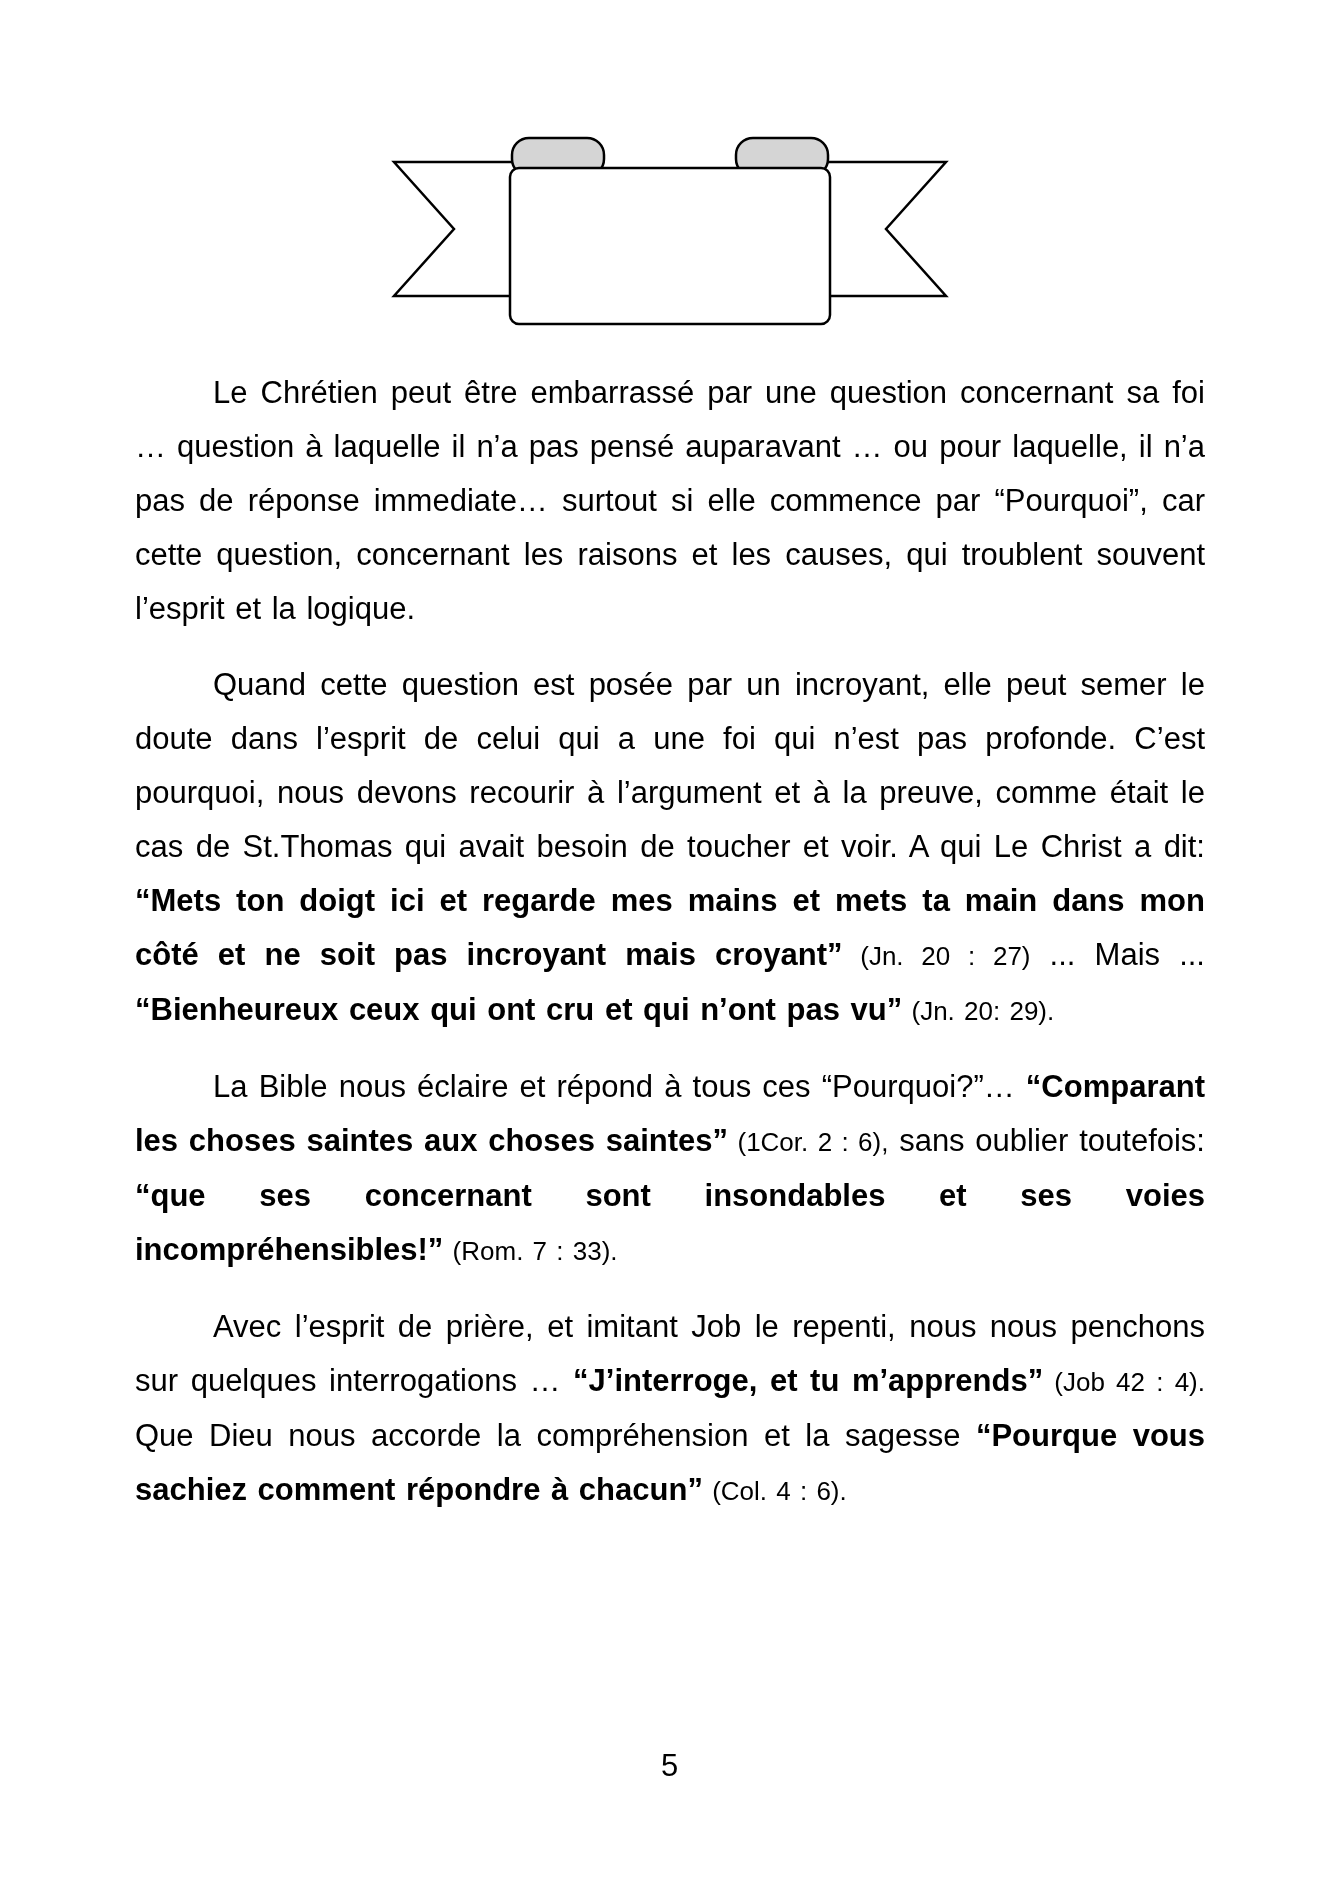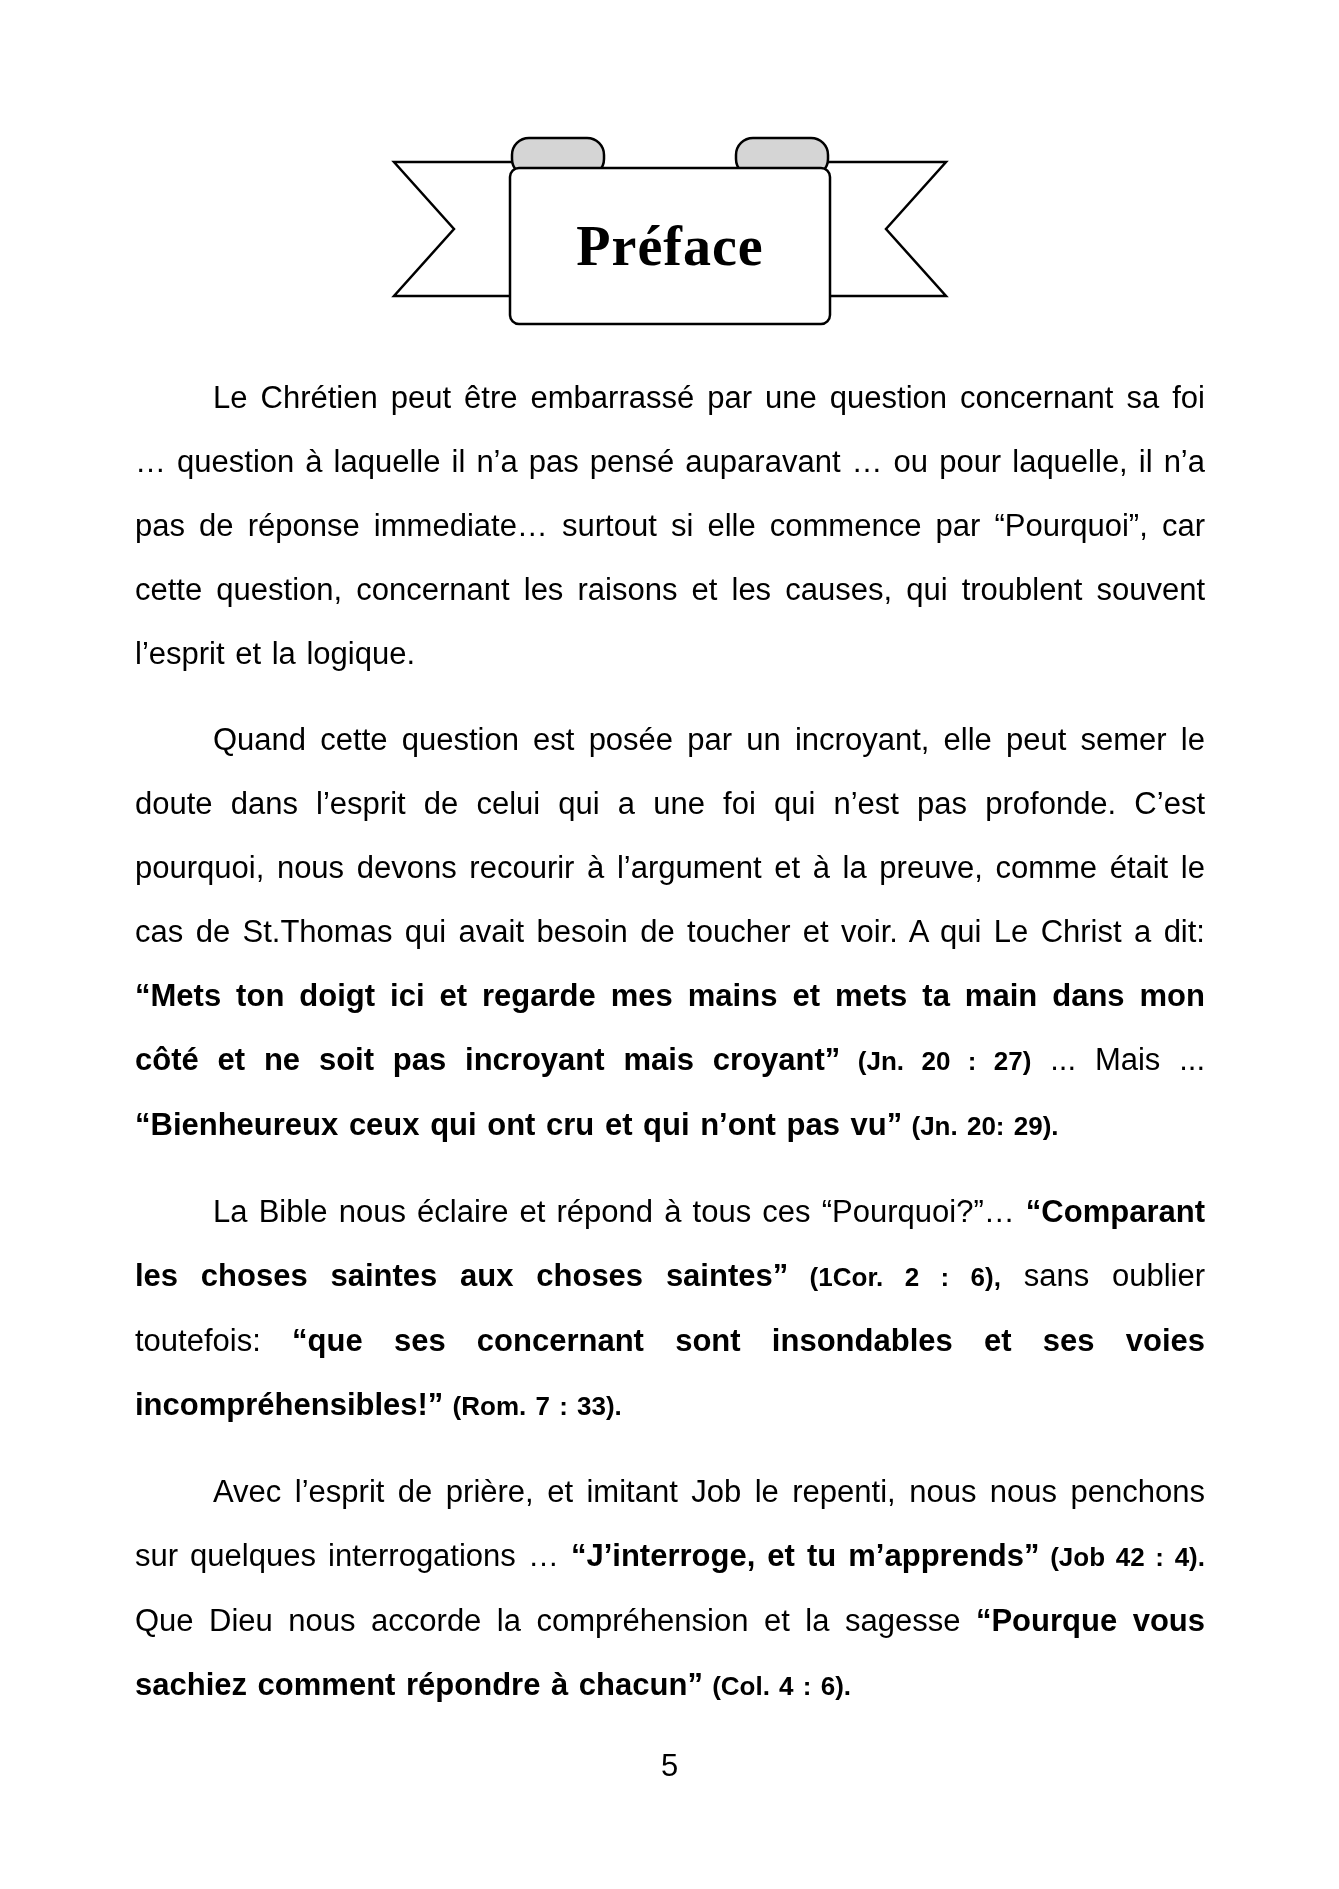--- a/index.html
+++ b/index.html
@@ -40,28 +40,28 @@
   
   .content {
     position: absolute;
     top: 366px;
     left: 135px;
     width: 1070px;
   }
   p.para {
     margin: 0 0 22px 0;
     font-size: 31px;
-    line-height: 64px;
+    line-height: 54px;
     text-align: justify;
     text-align-last: left;
     text-indent: 78px;
     word-spacing: 2px;
   }
   p.para .b { font-weight: 700; }
-  p.para .ref { font-size: 26px; font-weight: bold; }
+  p.para .ref { font-size: 26px; }
 
   
   .page-number {
     position: absolute;
     top: 1748px;
     left: 0;
     width: 100%;
     text-align: center;
     font-size: 31px;
   }
@@ -77,21 +77,20 @@
       <polygon points="4,34 136,34 136,168 4,168 64,101" fill="#ffffff" stroke="#000000" stroke-width="2.5" stroke-linejoin="miter"></polygon>
 
       <polygon points="556,34 424,34 424,168 556,168 496,101" fill="#ffffff" stroke="#000000" stroke-width="2.5" stroke-linejoin="miter"></polygon>
 
       <rect x="122" y="10" width="92" height="38" rx="17" fill="#d5d5d5" stroke="#000000" stroke-width="2.5"></rect>
 
       <rect x="346" y="10" width="92" height="38" rx="17" fill="#d5d5d5" stroke="#000000" stroke-width="2.5"></rect>
 
       <rect x="120" y="40" width="320" height="156" rx="9" fill="#ffffff" stroke="#000000" stroke-width="2.5"></rect>
     </svg>
-    <div class="banner-title">Préface</div>
   </div>
 
   <main class="content">
     <div id="paragraphs">
         <p class="para"><span class="">Le Chrétien peut être embarrassé par une question concernant sa foi … question à laquelle il n’a pas pensé auparavant … ou pour laquelle, il n’a pas de réponse immediate… surtout si elle commence par “Pourquoi”, car cette question, concernant les raisons et les causes, qui troublent souvent l’esprit et la logique.</span></p>
         <p class="para"><span class="">Quand cette question est posée par un incroyant, elle peut semer le doute dans l’esprit de celui qui a une foi qui n’est pas profonde. C’est pourquoi, nous devons recourir à l’argument et à la preuve, comme était le cas de St.Thomas qui avait besoin de toucher et voir. A qui Le Christ a dit: </span><span class="b">“Mets ton doigt ici et regarde mes mains et mets ta main dans mon côté et ne soit pas incroyant mais croyant”</span><span class=" ref"> (Jn. 20 : 27)</span><span class=""> ... Mais ... </span><span class="b">“Bienheureux ceux qui ont cru et qui n’ont pas vu”</span><span class=" ref"> (Jn. 20: 29).</span></p>
         <p class="para"><span class="">La Bible nous éclaire et répond à tous ces “Pourquoi?”… </span><span class="b">“Comparant les choses saintes aux choses saintes”</span><span class=" ref"> (1Cor. 2 : 6),</span><span class=""> sans oublier toutefois: </span><span class="b">“que ses concernant sont insondables et ses voies incompréhensibles!”</span><span class=" ref"> (Rom. 7 : 33).</span></p>
         <p class="para"><span class="">Avec l’esprit de prière, et imitant Job le repenti, nous nous penchons sur quelques interrogations … </span><span class="b">“J’interroge, et tu m’apprends”</span><span class=" ref"> (Job 42 : 4).</span><span class=""> Que Dieu nous accorde la compréhension et la sagesse </span><span class="b">“Pourque vous sachiez comment répondre à chacun”</span><span class=" ref"> (Col. 4 : 6).</span></p>
       </div>
   </main>

